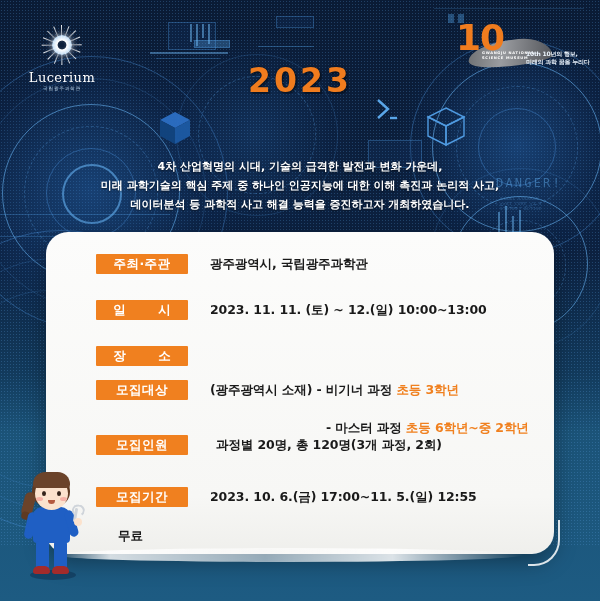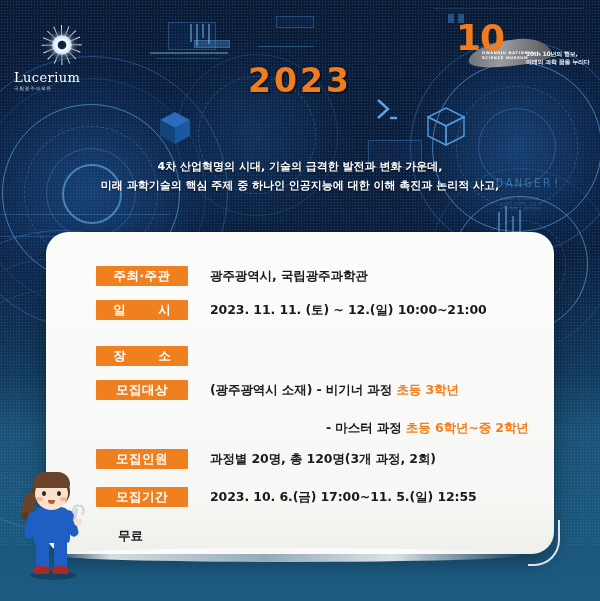--- a/index.html
+++ b/index.html
@@ -54,21 +54,21 @@
     position:absolute;color:rgba(100,175,240,.35);
     font-size:4px;letter-spacing:.6px;line-height:5px;
     font-family:"DejaVu Sans Mono","Liberation Mono",monospace;
     white-space:pre;
   }
   .cube{
     position:absolute;
   }
 
   
-  .logo{position:absolute;left:14px;top:22px;width:96px;text-align:left;}
+  .logo{position:absolute;left:14px;top:22px;width:96px;text-align:center;}
   .logo-burst{position:relative;width:46px;height:46px;margin:0 auto;}
   .logo-burst .core{
     position:absolute;left:13px;top:13px;width:20px;height:20px;border-radius:50%;
     background:radial-gradient(circle,#0b1e3a 28%,#ffffff 34%,#cfe4f7 60%,#5d8fc0 100%);
     box-shadow:0 0 6px rgba(255,255,255,.75);
   }
   .logo-burst i{
     position:absolute;left:22px;top:3px;width:1.4px;height:18px;
     background:linear-gradient(180deg,rgba(255,255,255,.92),rgba(255,255,255,0));
     transform-origin:50% 20px;
@@ -321,47 +321,48 @@
       <span>10th 10년의 행보,</span><br>
       <span>미래의 과학 꿈을 누리다</span>
     </div>
   </div>
 
   <div class="year">2023</div>
 
   <div class="desc">
     <div>4차 산업혁명의 시대, 기술의 급격한 발전과 변화 가운데,</div>
     <div>미래 과학기술의 핵심 주제 중 하나인 인공지능에 대한 이해 촉진과 논리적 사고,</div>
+    <div>데이터분석 등 과학적 사고 해결 능력을 증진하고자 개최하였습니다.</div>
   </div>
 
   <div class="card">
     <div class="rows">
 
-      <div class="row" style="top:22px;margin-top:12px;">
+      <div class="row" style="top:22px;">
         <div class="tag">주최·주관</div>
         <div class="val">광주광역시, 국립광주과학관</div>
       </div>
 
       <div class="row" style="top:68px;">
         <div class="tag spaced">일 시</div>
-        <div class="val">2023. 11. 11. (토) ~ 12.(일) 10:00~21:00</div>
+        <div class="val">2023. 11. 11. (토) ~ 12.(일) 10:00~13:00</div>
       </div>
 
       <div class="row" style="top:114px;">
         <div class="tag spaced">장 소</div>
       </div>
 
       <div class="row" style="top:148px;">
         <div class="tag">모집대상</div>
         <div class="val"><span>(광주광역시 소재) - 비기너 과정 </span><span class="hl">초등 3학년</span>
           <span class="sub" style="padding-left:116px;"><span>- 마스터 과정 </span><span class="hl">초등 6학년~중 2학년</span></span>
         </div>
       </div>
 
-      <div class="row" style="top:217px;">
+      <div class="row" style="top:203px;gap:6px;">
         <div class="tag">모집인원</div>
         <div class="val">과정별 20명, 총 120명(3개 과정, 2회)</div>
       </div>
 
       <div class="row" style="top:255px;">
         <div class="tag">모집기간</div>
         <div class="val">2023. 10. 6.(금) 17:00~11. 5.(일) 12:55</div>
       </div>
 
       <div class="row" style="top:294px;">

